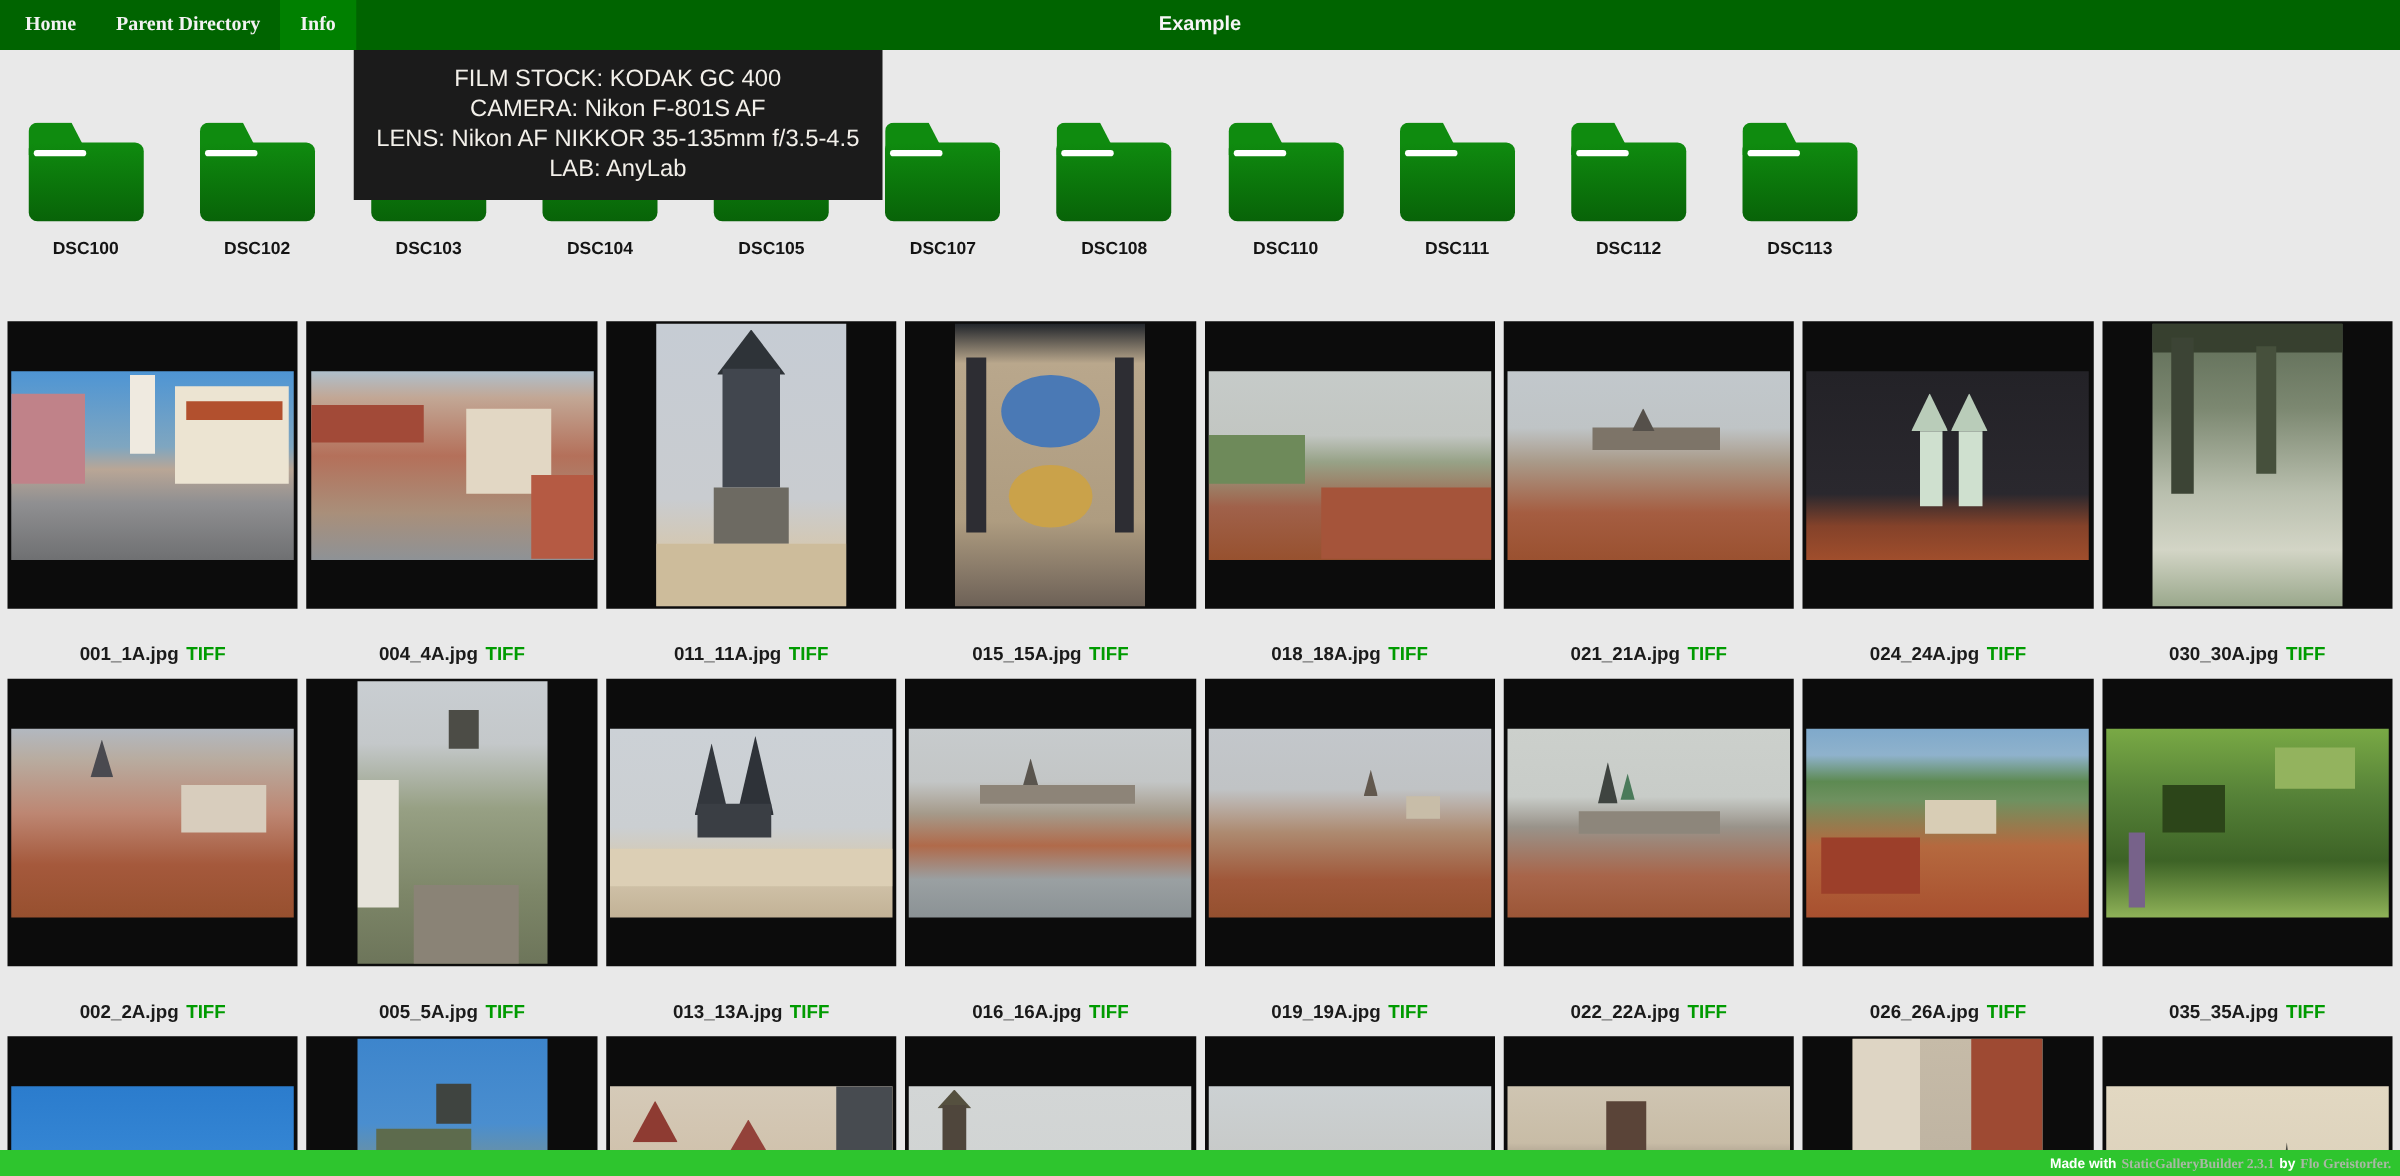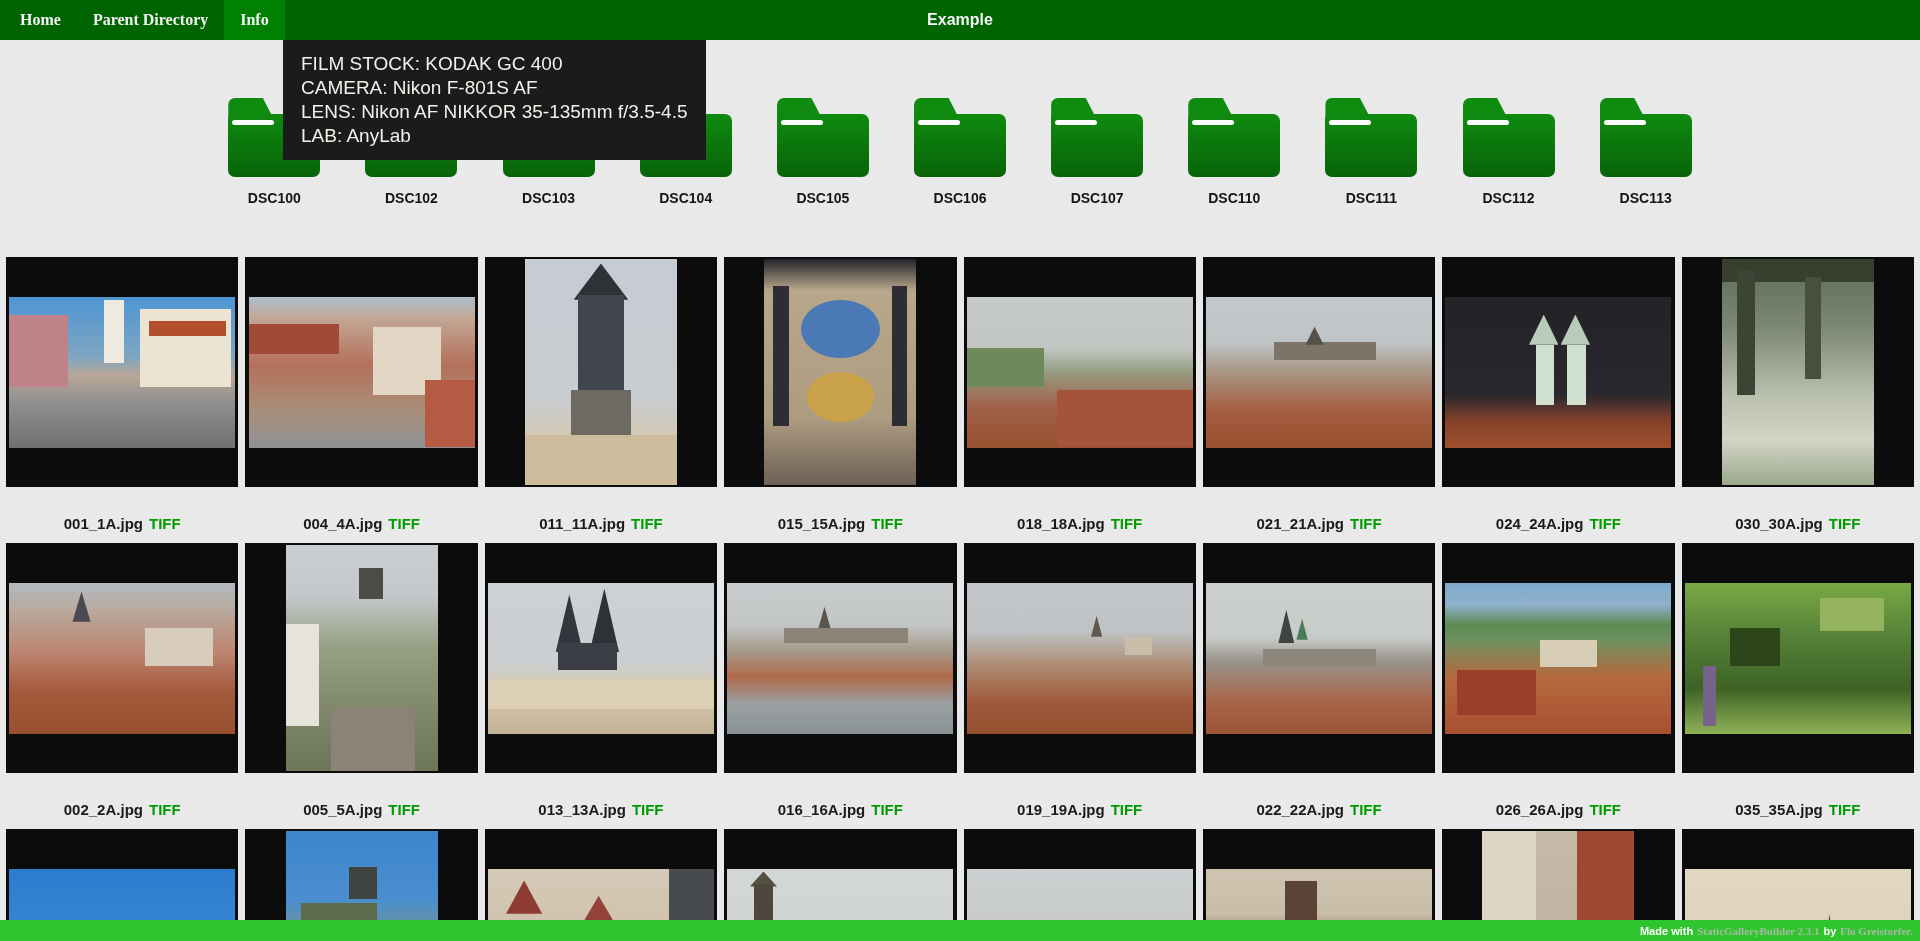--- a/index.html
+++ b/index.html
@@ -43,27 +43,27 @@
   .info-tooltip {
     position: absolute;
     left: 283px; top: 40px;
     background: #1b1b1b;
     color: #f3f0ea;
     padding: 12px 18px;
     font-size: 19px;
     line-height: 24px;
     z-index: 40;
     white-space: nowrap;
+    text-align: center;
   }
 
   
   .folders-row {
     display: flex;
     margin-top: 58px;
-    justify-content: center;
   }
   .folder-item {
     width: calc(100% / 14);
     display: flex; flex-direction: column; align-items: center;
     cursor: pointer;
   }
   .folder-icon {
     position: relative;
     width: 92px; height: 79px;
   }
@@ -196,38 +196,38 @@
 
   <div class="folder-item">
     <div class="folder-icon">
       <div class="folder-tab"></div>
       <div class="folder-body"></div>
       <div class="folder-stripe"></div>
     </div>
     <div class="folder-label">DSC105</div>
   </div>
 
-  <div class="folder-item">
-    <div class="folder-icon">
-      <div class="folder-tab"></div>
-      <div class="folder-body"></div>
-      <div class="folder-stripe"></div>
-    </div>
-    <div class="folder-label">DSC106</div>
-  </div>
 
   <div class="folder-item">
     <div class="folder-icon">
       <div class="folder-tab"></div>
       <div class="folder-body"></div>
       <div class="folder-stripe"></div>
     </div>
     <div class="folder-label">DSC107</div>
   </div>
 
+  <div class="folder-item">
+    <div class="folder-icon">
+      <div class="folder-tab"></div>
+      <div class="folder-body"></div>
+      <div class="folder-stripe"></div>
+    </div>
+    <div class="folder-label">DSC108</div>
+  </div>
 
 
   <div class="folder-item">
     <div class="folder-icon">
       <div class="folder-tab"></div>
       <div class="folder-body"></div>
       <div class="folder-stripe"></div>
     </div>
     <div class="folder-label">DSC110</div>
   </div>

